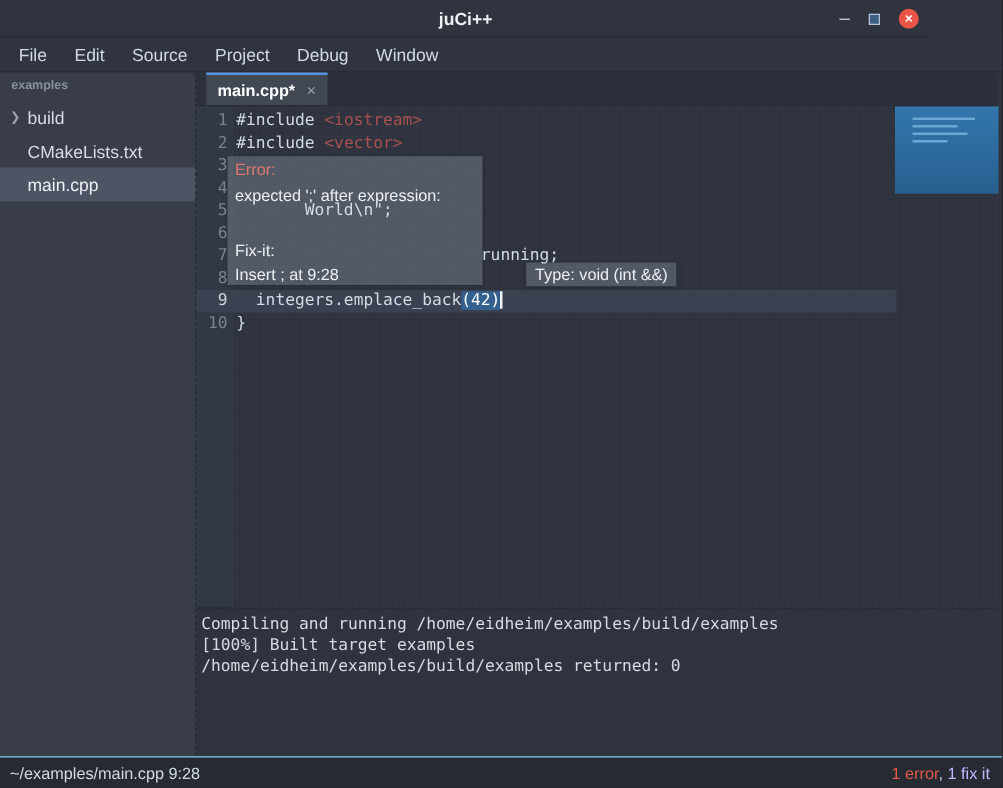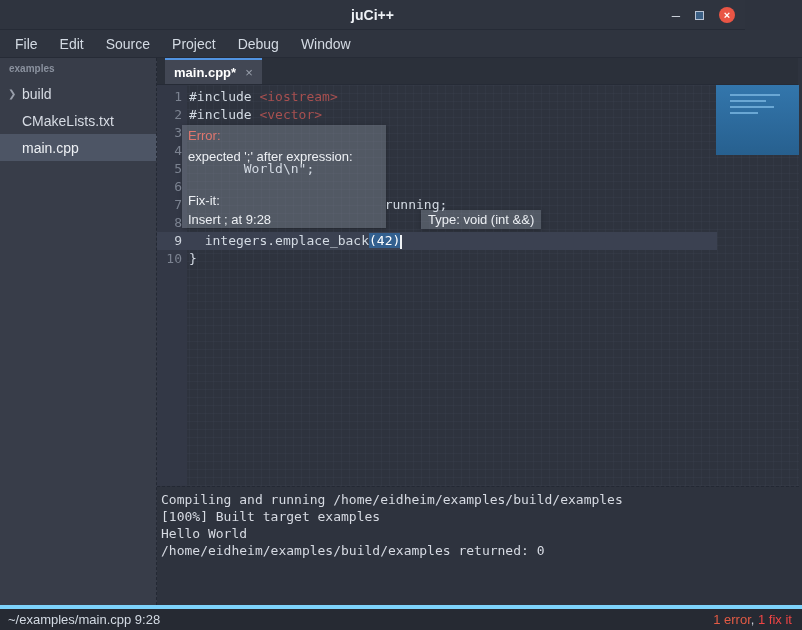--- a/index.html
+++ b/index.html
@@ -79,28 +79,28 @@
 
   
   .terminal{position:absolute;left:0;top:428px;width:642px;height:119px;background:#2e333e;
             border-top:1px dashed #232833;box-sizing:border-box;
             font-family:"DejaVu Sans Mono",monospace;font-size:13px;color:#d6dae2;
             padding:4px 0 0 4px;}
   .term-line{height:17px;line-height:17px;white-space:pre;}
 
   
   .statusbar{position:absolute;left:0;top:605px;width:802px;height:25px;background:#262a33;
-             border-top:4px solid #7dd3fc;box-sizing:border-box;
+             border-top:1px solid #7dd3fc;box-sizing:border-box;
              display:flex;align-items:center;justify-content:space-between;
              font-size:13px;}
   .status-left{margin-left:8px;color:#d3dae3;}
   .status-right{margin-right:10px;white-space:pre;}
   .st-error{color:#e25b45;}
   .st-sep{color:#c6cbd4;}
-  .st-fix{color:#ef4444;text-align:center;}
+  .st-fix{color:#c4b5fd;text-align:center;}
 </style>
 </head>
 <body>
 
 <div class="win">
 
   <div class="titlebar">
     <div class="title">juCi++</div>
     <div class="winbtns">
       <span class="btn-min">–</span>
@@ -202,21 +202,20 @@
         <div class="mm-line" style="left:14px;top:9px;width:50px;"></div>
         <div class="mm-line" style="left:14px;top:15px;width:36px;"></div>
         <div class="mm-line" style="left:14px;top:21px;width:44px;"></div>
         <div class="mm-line" style="left:14px;top:27px;width:28px;"></div>
       </div>
     </div>
 
     <div class="terminal">
       <div class="term-line">Compiling and running /home/eidheim/examples/build/examples</div>
       <div class="term-line">[100%] Built target examples</div>
-      <div class="term-line">Hello World</div>
       <div class="term-line">/home/eidheim/examples/build/examples returned: 0</div>
     </div>
   </div>
 
   <div class="statusbar">
     <span class="status-left">~/examples/main.cpp 9:28</span>
     <span class="status-right"><span class="st-error">1 error</span><span class="st-sep">, </span><span class="st-fix">1 fix it</span></span>
   </div>
 
 </div>

